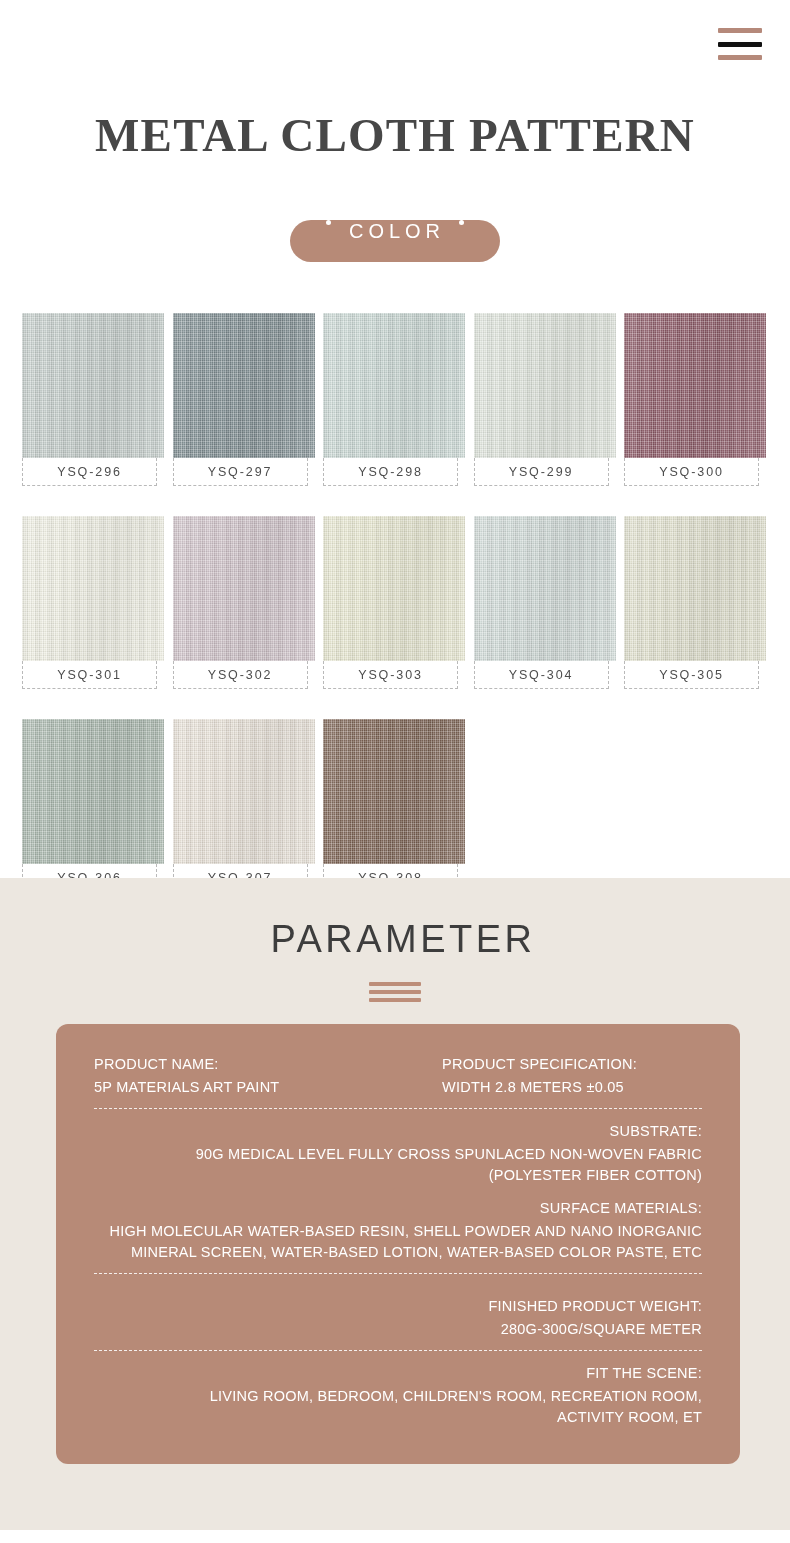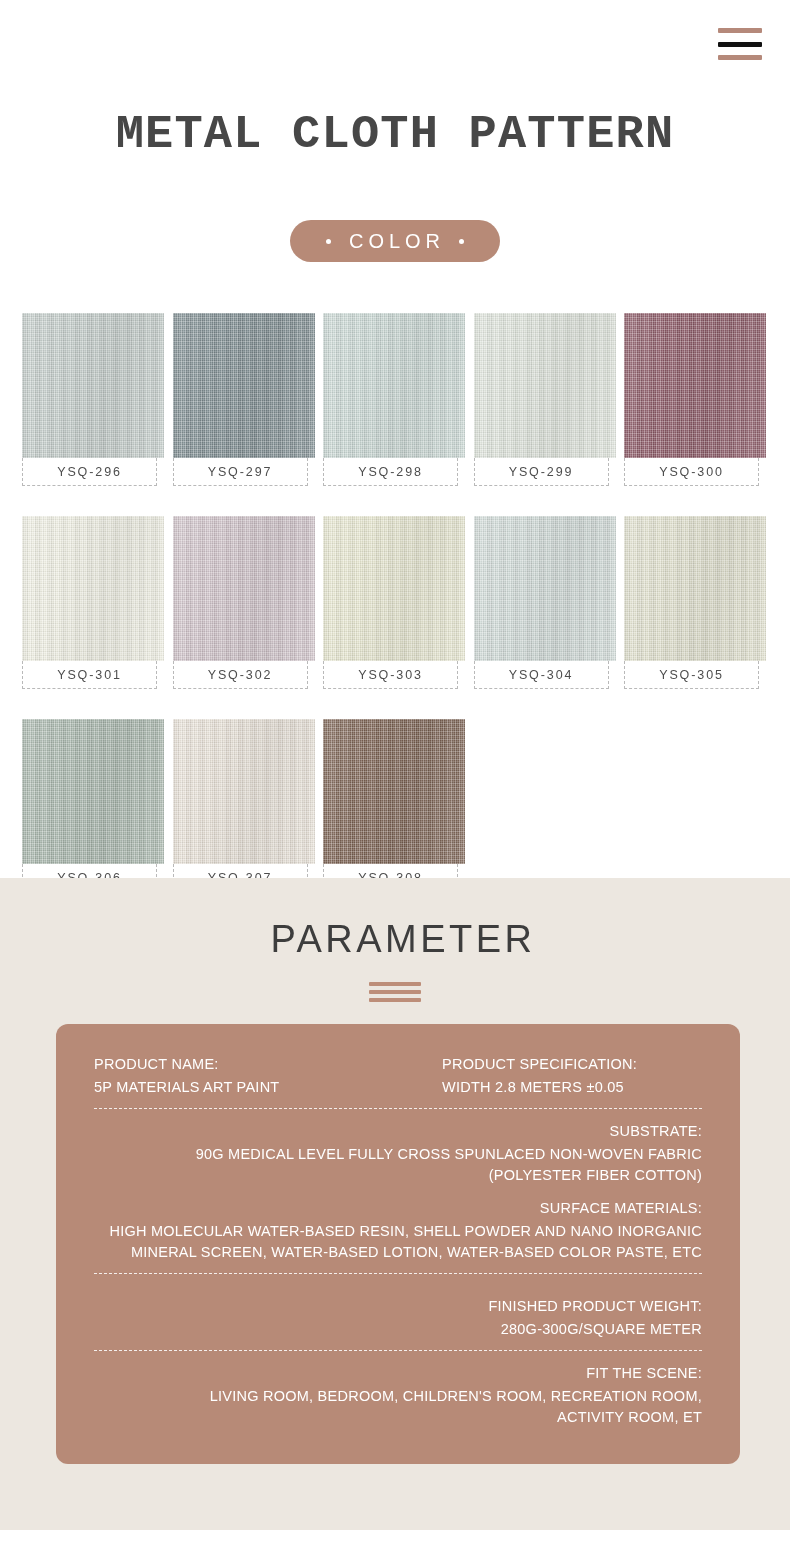--- a/index.html
+++ b/index.html
@@ -26,33 +26,33 @@
 
   
   .title {
     position: absolute;
     top: 108px; left: 0; width: 790px;
     text-align: center;
     font-size: 47px;
     font-weight: 700;
     letter-spacing: 1.2px;
     color: #474747;
-    font-family: Liberation Mono, monospace;
+    font-family: Liberation Serif, serif;
   }
 
   
   .color-badge {
     position: absolute;
     top: 220px; left: 50%; transform: translateX(-50%);
     background: #b78a77;
     color: #ffffff;
     height: 42px;
     min-width: 210px;
     border-radius: 21px;
-    display: flex; align-items: center; justify-content: center;
+    display: flex; justify-content: center;
     gap: 14px;
     padding: 0 26px;
   }
   .color-badge .dot {
     width: 5px; height: 5px; border-radius: 50%; background: #ffffff;
     flex: 0 0 auto;
   }
   .color-badge .label {
     font-size: 20px;
     letter-spacing: 5px;

